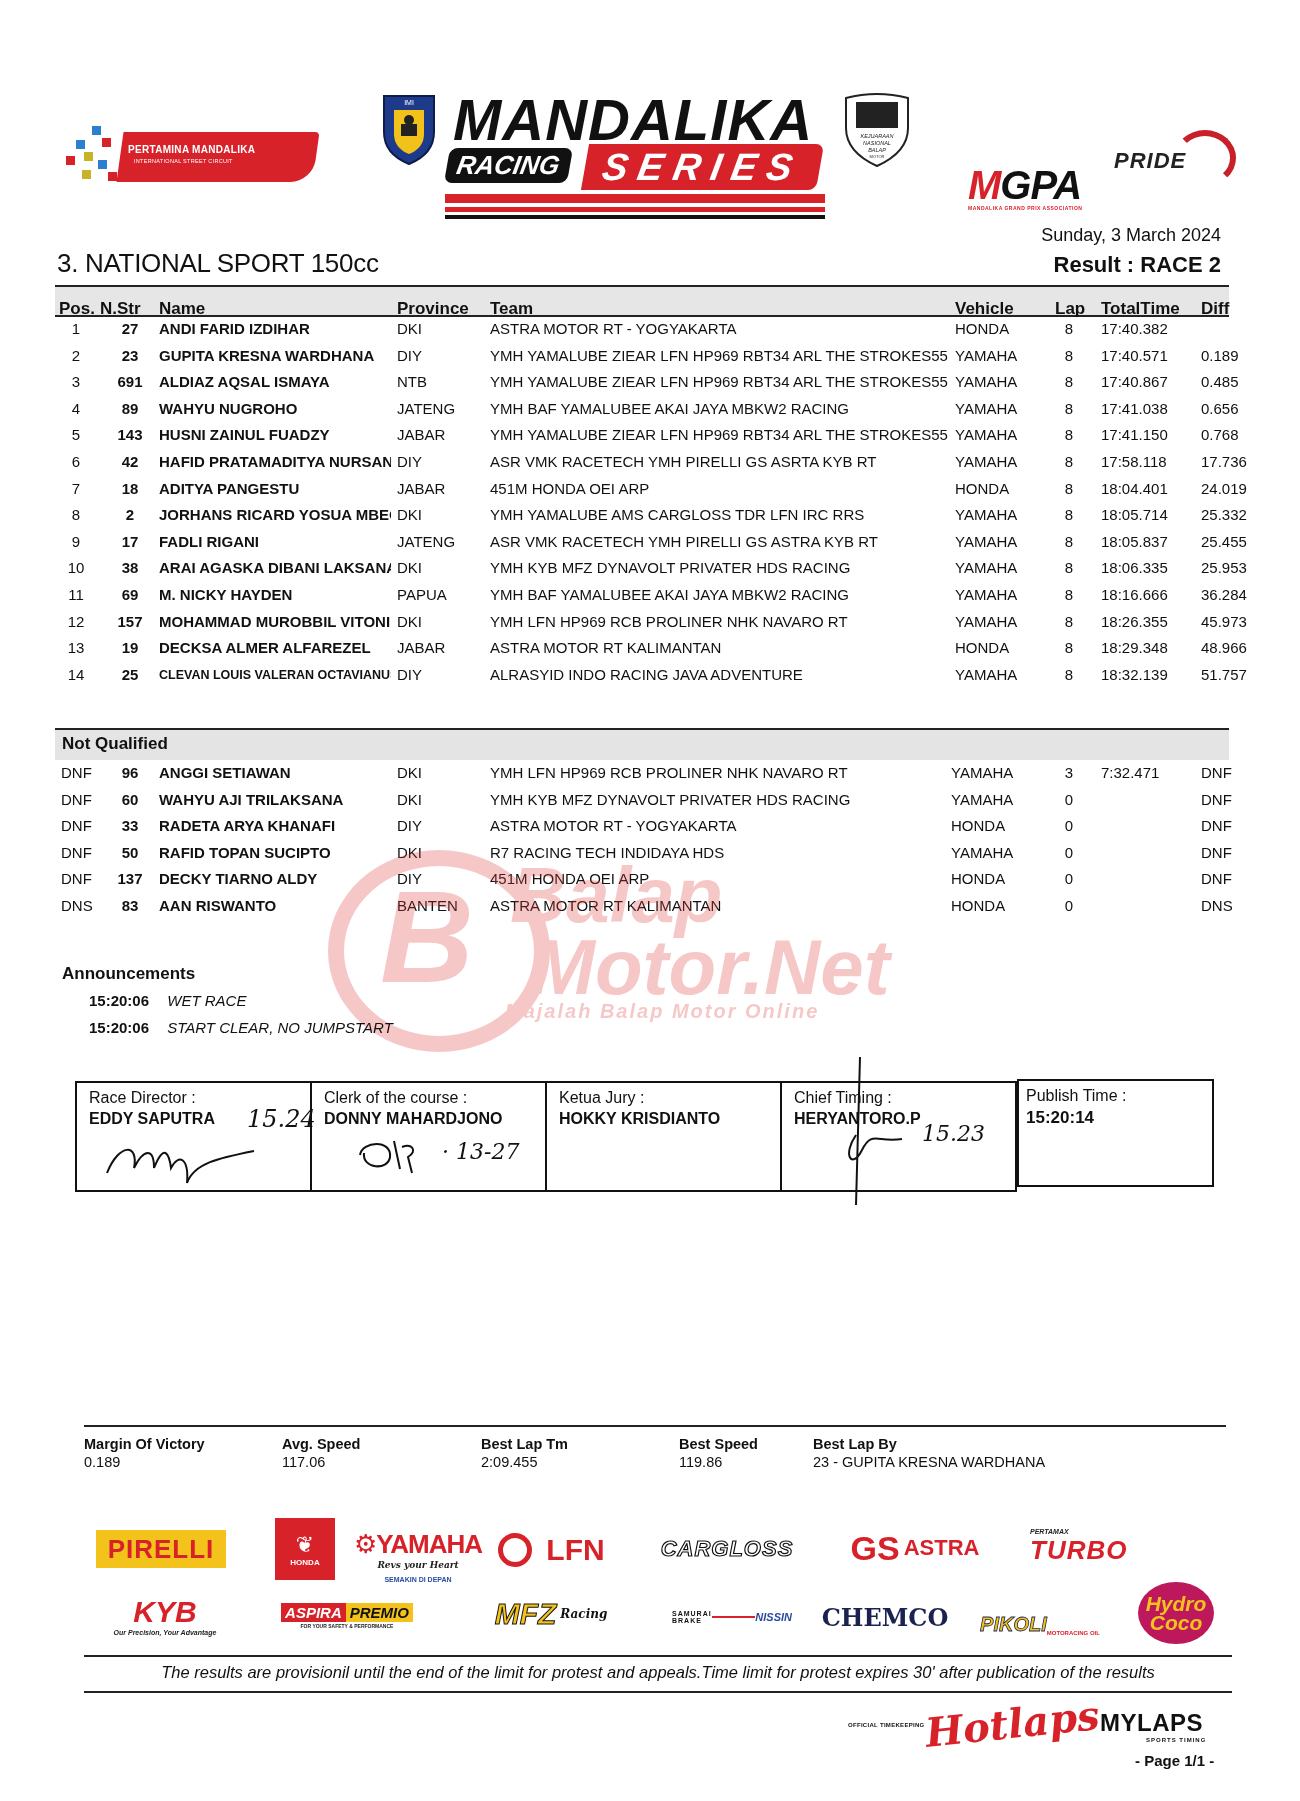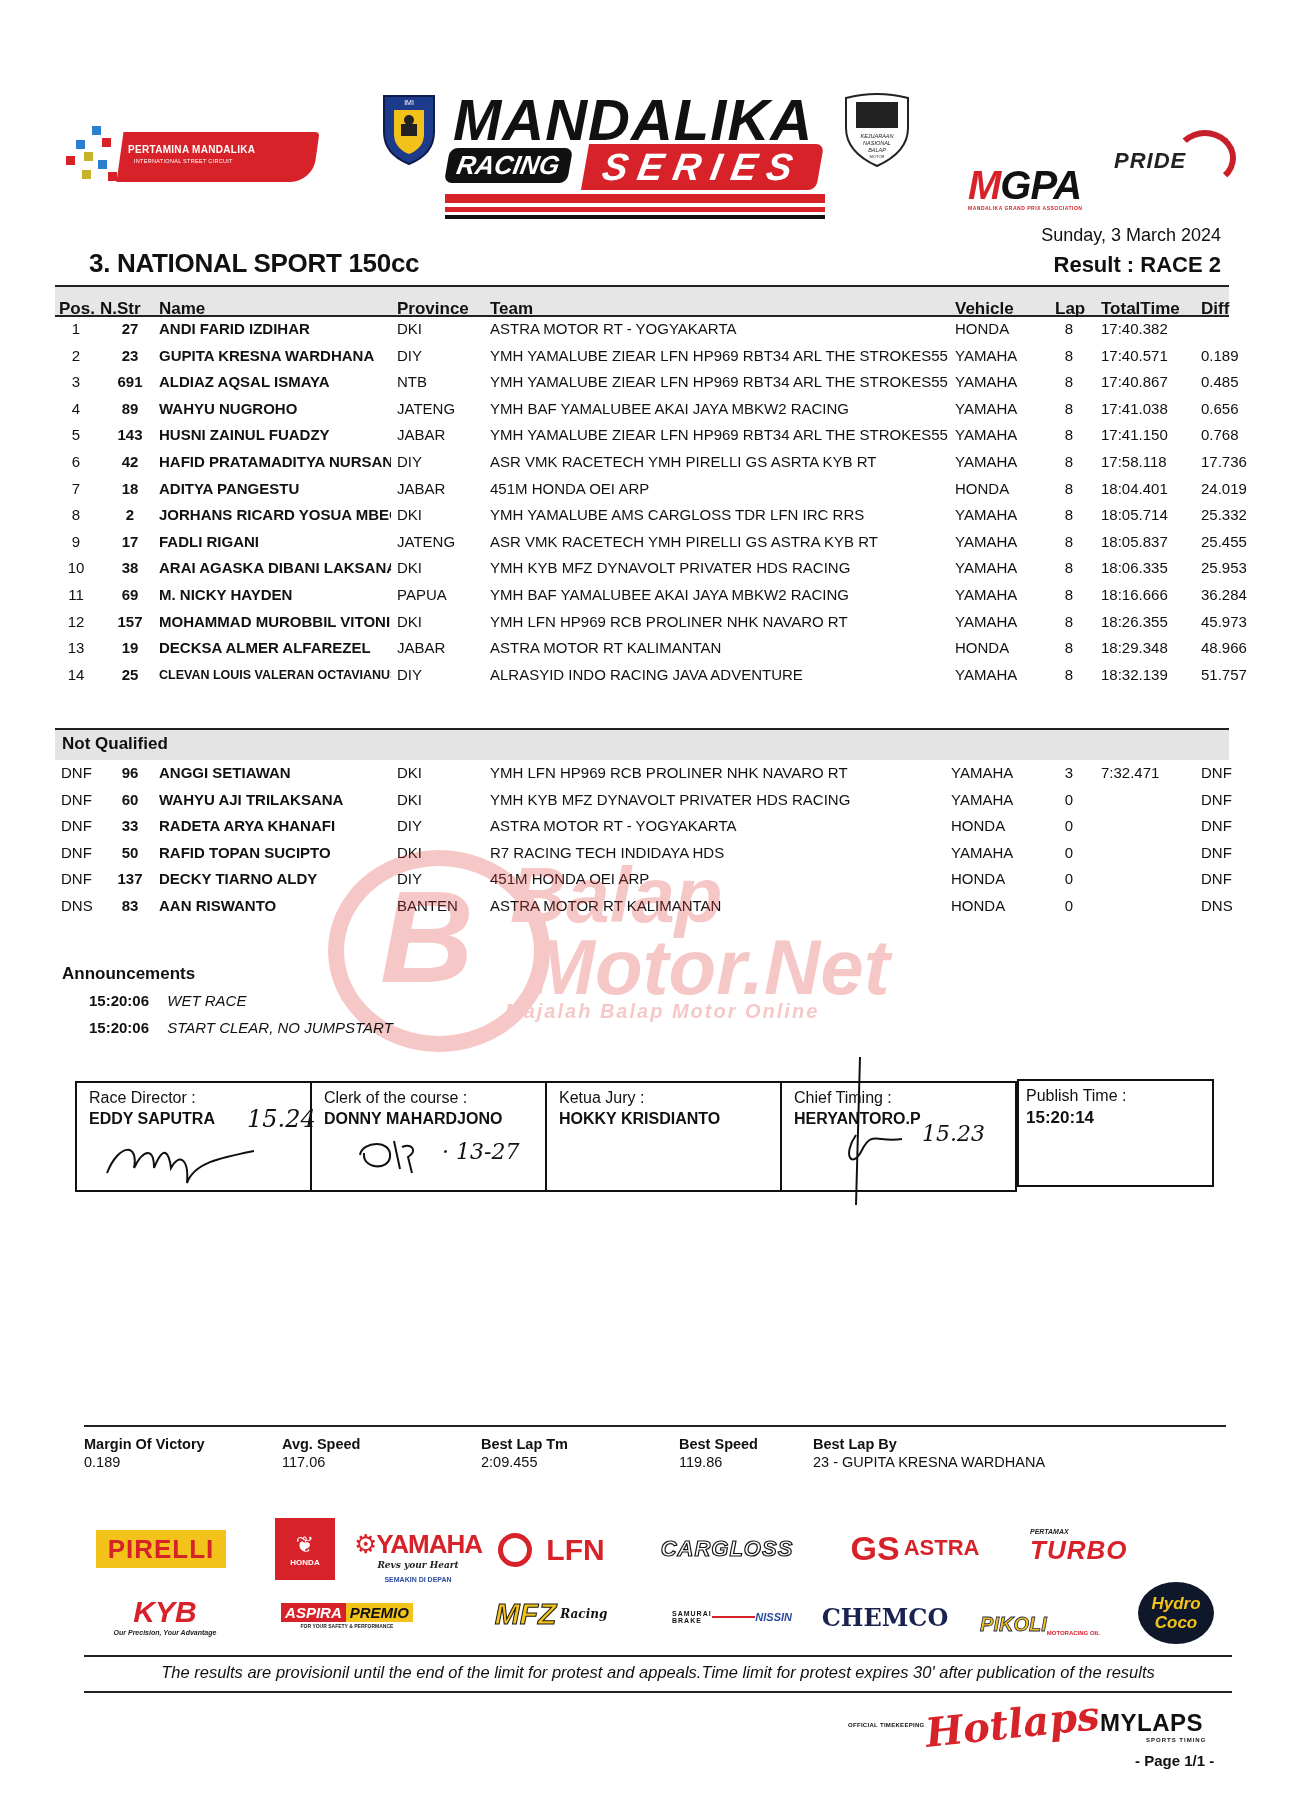--- a/index.html
+++ b/index.html
@@ -28,21 +28,21 @@
   .knbm { left: 842px; top: 92px; width: 70px; height: 76px; }
   .mgpa { left: 968px; top: 135px; width: 130px; height: 50px; margin-top: 30px; }
   .mgpa-t { font-size: 40px; font-weight: 900; font-style: italic; color:#111; letter-spacing: -1px; line-height: 40px; }
   .mgpa-m { color: #d8222a; }
   .mgpa-s { font-size: 5px; font-weight: bold; color:#d8222a; letter-spacing: .5px; }
   .pride { left: 1112px; top: 130px; width: 118px; height: 52px; }
   .pride-t { position:absolute; left: 2px; top: 18px; font-size: 22px; font-weight: 900; font-style: italic; color:#222; letter-spacing: 1px; }
   .pride-arc { position:absolute; left: 62px; top: 0; width: 50px; height: 44px; border: 6px solid #c8202a;
                border-left-color: transparent; border-bottom-color: transparent; border-radius: 50%; }
 
-  .class-title { left: 57px; top: 248px; font-size: 26px; font-weight: bold; letter-spacing: -0.3px; margin-left: 32px; }
+  .class-title { left: 57px; top: 248px; font-size: 26px; font-weight: normal; letter-spacing: -0.3px; }
   .date { right: 79px; top: 225px; font-size: 18px; }
   .result-label { right: 79px; top: 252px; font-size: 22px; font-weight: bold; }
 
   
   .tbl-head { left: 55px; top: 285px; width: 1174px; height: 28px; background: #e6e6e6;
               border-top: 2px solid #222; border-bottom: 2px solid #222; }
   .col { position: absolute; white-space: nowrap; font-size: 15px; }
   .hcell { font-weight: bold; font-size: 17px; top: 12px; }
   .row { position: absolute; left: 55px; width: 1174px; height: 26px; }
   .row .col { top: 4px; }
@@ -528,21 +528,21 @@
   <span style="width:100px;height:2px;background:#d8222a;margin:3px 0"></span>
   <span style="font-size:11px;color:#2a4ba0;font-style:italic">NISSIN</span>
 </div>
 <div class="sp" style="left:820px;top:1600px;width:130px;height:34px;font-family:'DejaVu Serif',serif;font-weight:bold;color:#1a2350;font-size:24px">
     <span>CHEMCO</span>
   </div>
 <div class="sp" style="left:980px;top:1596px;width:120px;height:40px;align-items:flex-end">
   <span style="font-size:20px;color:#f3c21b;-webkit-text-stroke:.8px #1a2350;font-style:italic">PIKOLI</span>
   <span style="font-size:6px;color:#d8222a">MOTORACING OIL</span>
 </div>
-<div class="sp" style="left:1138px;top:1582px;width:76px;height:62px;border-radius:50%;background:#0f172a;color:#f3c21b;flex-direction:column;font-size:17px;line-height:19px;font-style:italic">
+<div class="sp" style="left:1138px;top:1582px;width:76px;height:62px;border-radius:50%;background:#be185d;color:#f3c21b;flex-direction:column;font-size:21px;line-height:19px;font-style:italic">
   <span>Hydro</span>
     <span>Coco</span>
 </div>
 
 <div class="abs disc-line1"></div>
 <div class="abs disclaimer">The results are provisionil until the end of the limit for protest and appeals.Time limit for protest expires 30' after publication of the results</div>
 <div class="abs disc-line2"></div>
 <div class="abs timing-label">OFFICIAL TIMEKEEPING</div>
 <div class="abs hotlaps">Hotlaps</div>
 <div class="abs mylaps">MYLAPS</div>

